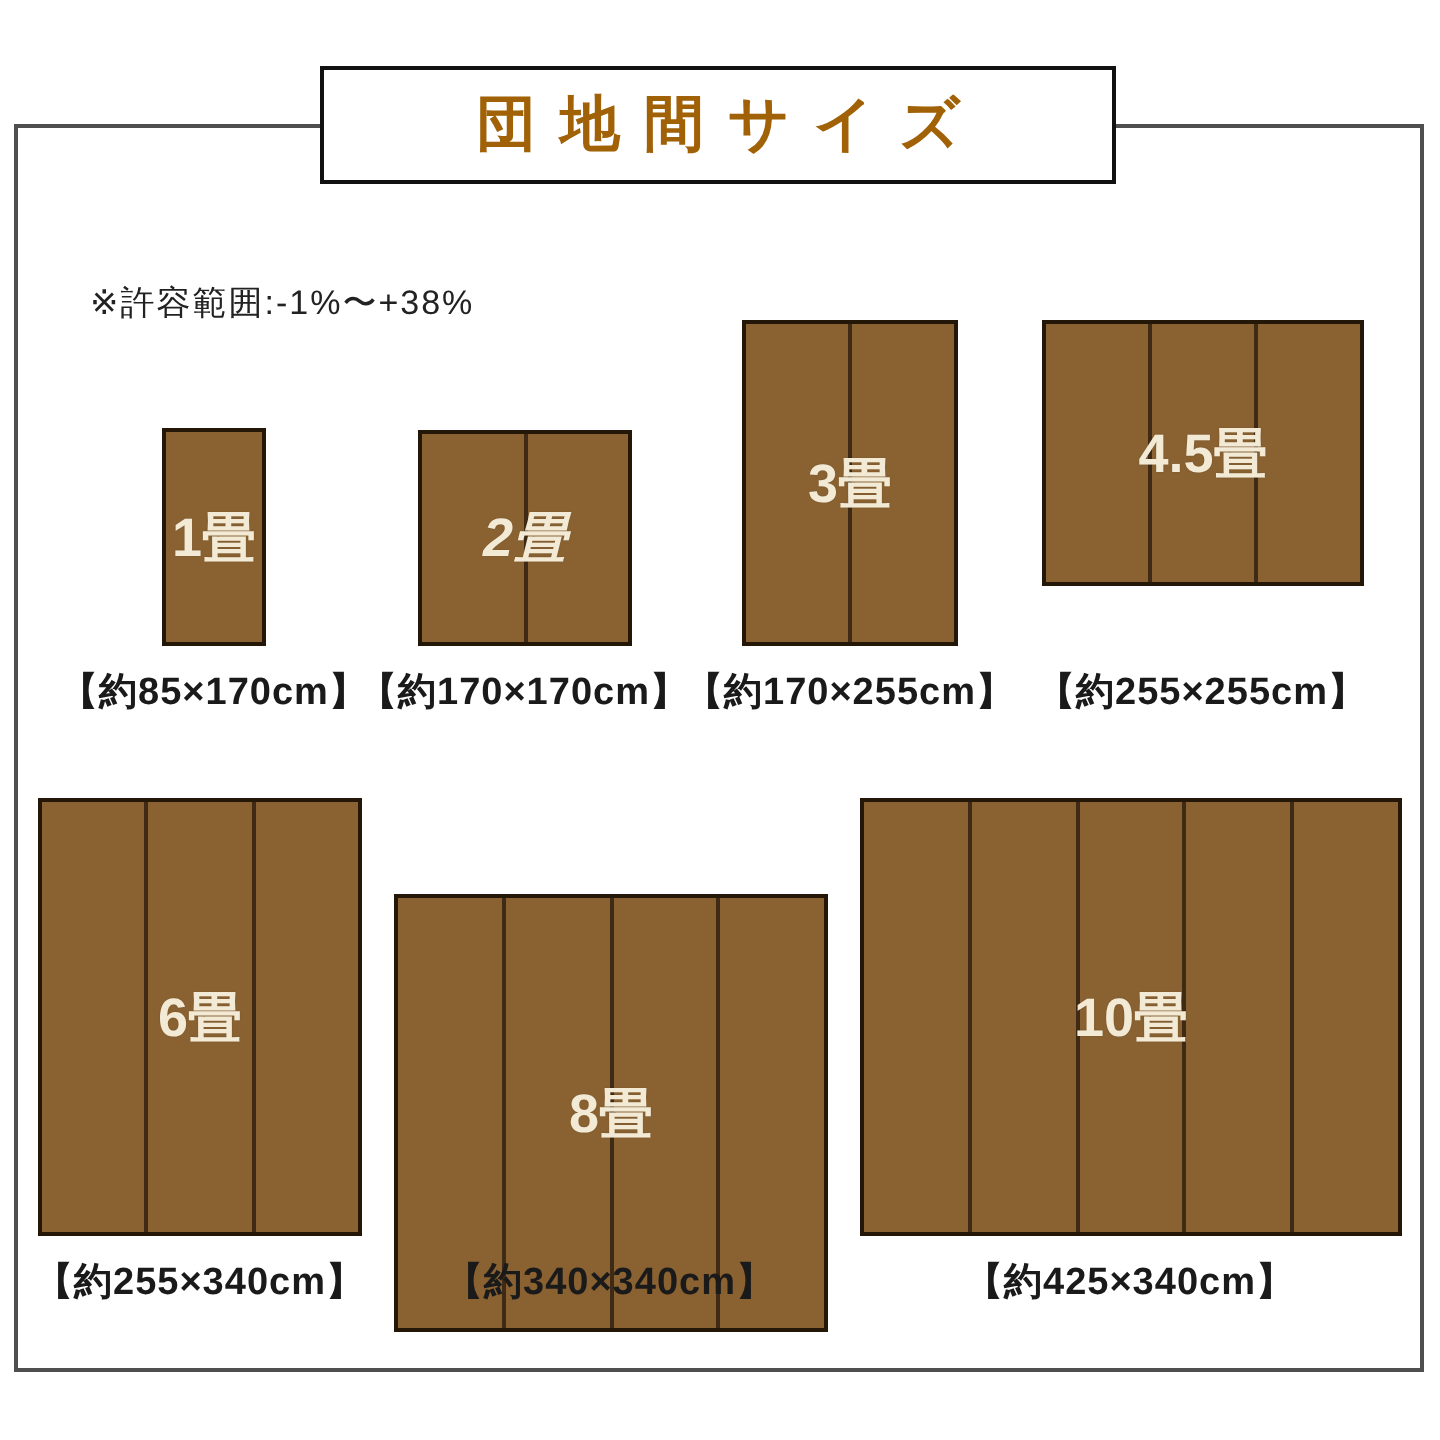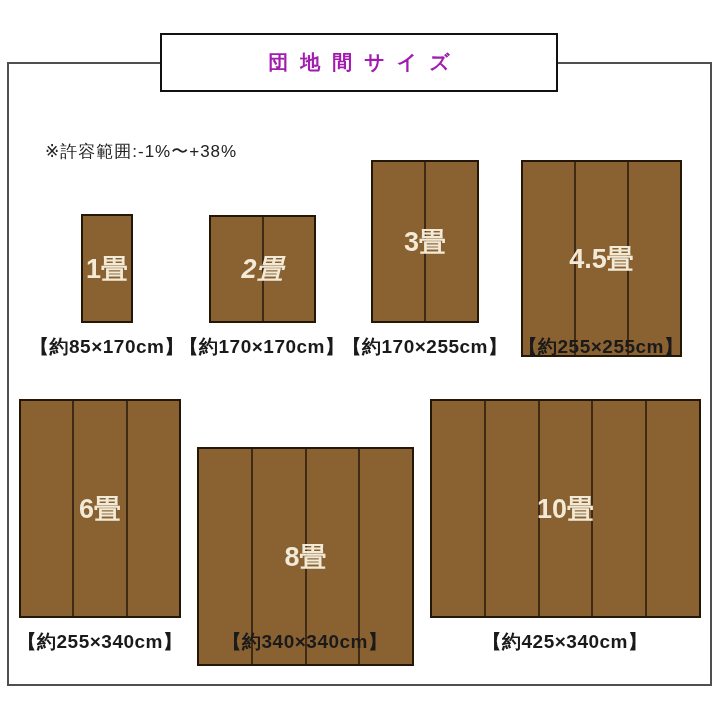--- a/index.html
+++ b/index.html
@@ -27,21 +27,21 @@
     border:2px solid var(--frame-border);
   }
 
   
   .title-box{
     position:absolute;left:160px;top:33px;width:398px;height:59px;
     background:#ffffff;border:2px solid var(--title-box-border);
     display:flex;align-items:center;justify-content:center;
   }
   .title-box .title{
-    font-size:20px;font-weight:bold;color:#a21caf;
+    font-size:30px;font-weight:bold;color:#a16207;
     letter-spacing:12px;text-indent:12px;white-space:nowrap;text-align:center;
   }
 
   
   .note{
     position:absolute;left:45px;top:140px;
     font-size:17px;letter-spacing:1px;color:#222222;white-space:nowrap;
   }
 
   
@@ -55,21 +55,21 @@
   .panel + .panel{border-left:2px solid var(--mat-divider);}
   .mat-label{
     position:absolute;inset:0;display:flex;align-items:center;justify-content:center;
     color:var(--mat-label);font-size:27px;font-weight:bold;white-space:nowrap;
     text-shadow:0 0 1px rgba(0,0,0,0.15);
   }
 
   .mat-1  {left:81px;  top:214px; width:52px;  height:109px;}
   .mat-2  {left:209px; top:215px; width:107px; height:108px;font-style:italic;}
   .mat-3  {left:371px; top:160px; width:108px; height:163px;}
-  .mat-45 {left:521px; top:160px; width:161px; height:197px;}
+  .mat-45 {left:521px; top:160px; width:161px; height:133px;}
   .mat-6  {left:19px;  top:399px; width:162px; height:219px;}
   .mat-8  {left:197px; top:399px; width:217px; height:219px;margin-top:48px;}
   .mat-10 {left:430px; top:399px; width:271px; height:219px;}
 
   
   .caption{
     position:absolute;width:220px;text-align:center;
     font-size:19px;font-weight:bold;letter-spacing:0.5px;
     color:var(--caption-text);white-space:nowrap;line-height:22px;
   }

